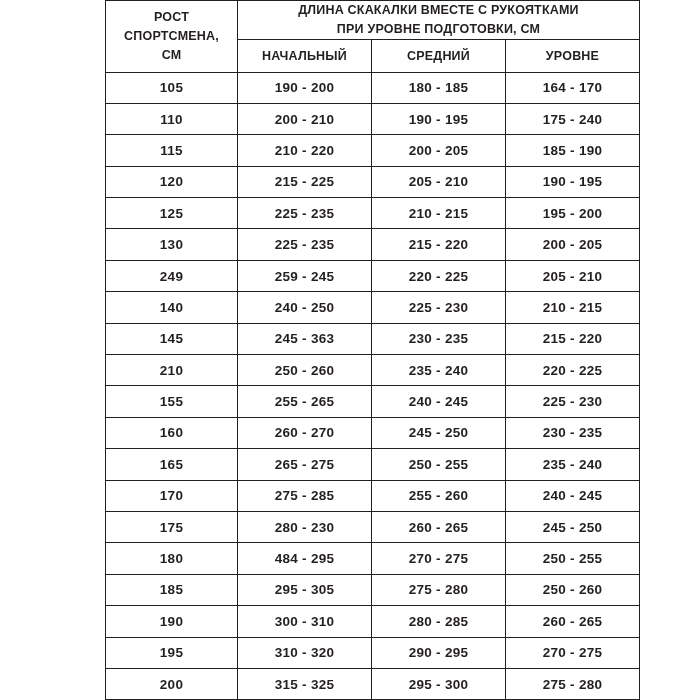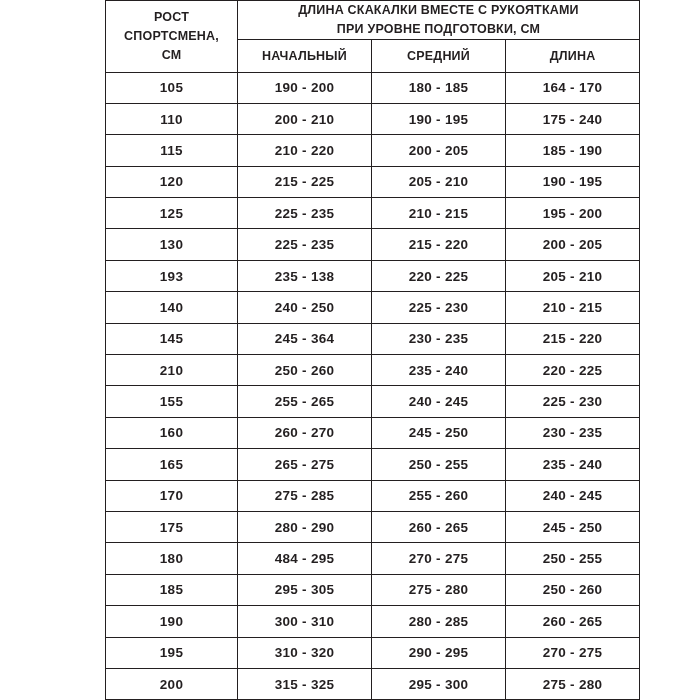--- a/index.html
+++ b/index.html
@@ -81,21 +81,21 @@
           <span class="hdr-line">СМ</span>
         </th>
         <th class="hdr-length" colspan="3">
           <span class="hdr-line">ДЛИНА СКАКАЛКИ ВМЕСТЕ С РУКОЯТКАМИ</span>
           <span class="hdr-line">ПРИ УРОВНЕ ПОДГОТОВКИ, СМ</span>
         </th>
       </tr>
       <tr>
         <th class="hdr-level">НАЧАЛЬНЫЙ</th>
         <th class="hdr-level">СРЕДНИЙ</th>
-        <th class="hdr-level">ДЛИНА</th>
+        <th class="hdr-level">УРОВНЕ</th>
       </tr>
     </thead>
     <tbody>
       <tr>
         <td class="cell cell-height">105</td>
         <td class="cell">190 - 200</td>
         <td class="cell">180 - 185</td>
         <td class="cell">164 - 170</td>
       </tr>
       <tr>
@@ -122,34 +122,34 @@
         <td class="cell">210 - 215</td>
         <td class="cell">195 - 200</td>
       </tr>
       <tr>
         <td class="cell cell-height">130</td>
         <td class="cell">225 - 235</td>
         <td class="cell">215 - 220</td>
         <td class="cell">200 - 205</td>
       </tr>
       <tr>
-        <td class="cell cell-height">193</td>
-        <td class="cell">235 - 138</td>
+        <td class="cell cell-height">249</td>
+        <td class="cell">259 - 245</td>
         <td class="cell">220 - 225</td>
         <td class="cell">205 - 210</td>
       </tr>
       <tr>
         <td class="cell cell-height">140</td>
         <td class="cell">240 - 250</td>
         <td class="cell">225 - 230</td>
         <td class="cell">210 - 215</td>
       </tr>
       <tr>
         <td class="cell cell-height">145</td>
-        <td class="cell">245 - 364</td>
+        <td class="cell">245 - 363</td>
         <td class="cell">230 - 235</td>
         <td class="cell">215 - 220</td>
       </tr>
       <tr>
         <td class="cell cell-height">210</td>
         <td class="cell">250 - 260</td>
         <td class="cell">235 - 240</td>
         <td class="cell">220 - 225</td>
       </tr>
       <tr>
@@ -171,21 +171,21 @@
         <td class="cell">235 - 240</td>
       </tr>
       <tr>
         <td class="cell cell-height">170</td>
         <td class="cell">275 - 285</td>
         <td class="cell">255 - 260</td>
         <td class="cell">240 - 245</td>
       </tr>
       <tr>
         <td class="cell cell-height">175</td>
-        <td class="cell">280 - 290</td>
+        <td class="cell">280 - 230</td>
         <td class="cell">260 - 265</td>
         <td class="cell">245 - 250</td>
       </tr>
       <tr>
         <td class="cell cell-height">180</td>
         <td class="cell">484 - 295</td>
         <td class="cell">270 - 275</td>
         <td class="cell">250 - 255</td>
       </tr>
       <tr>

